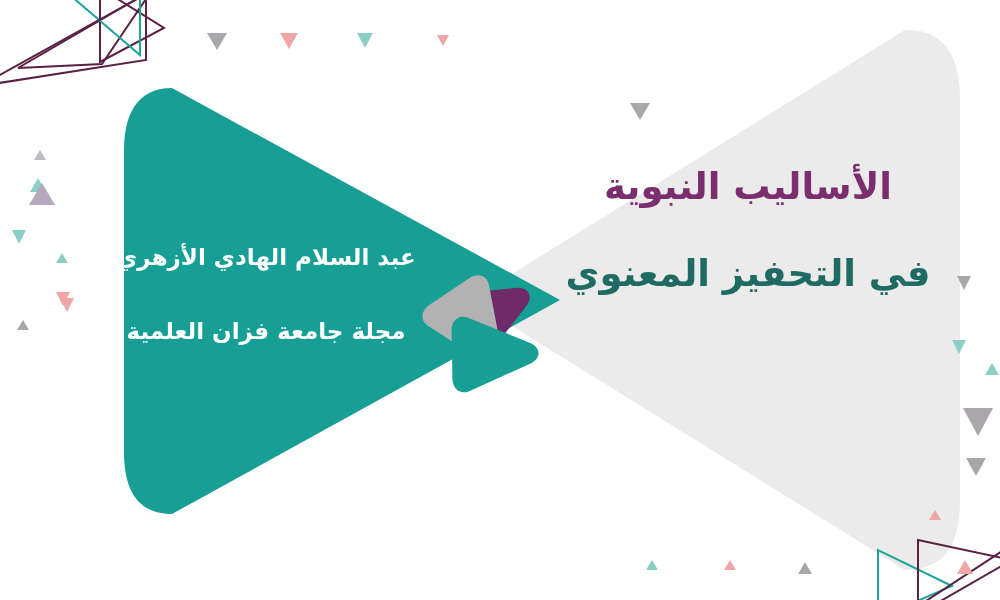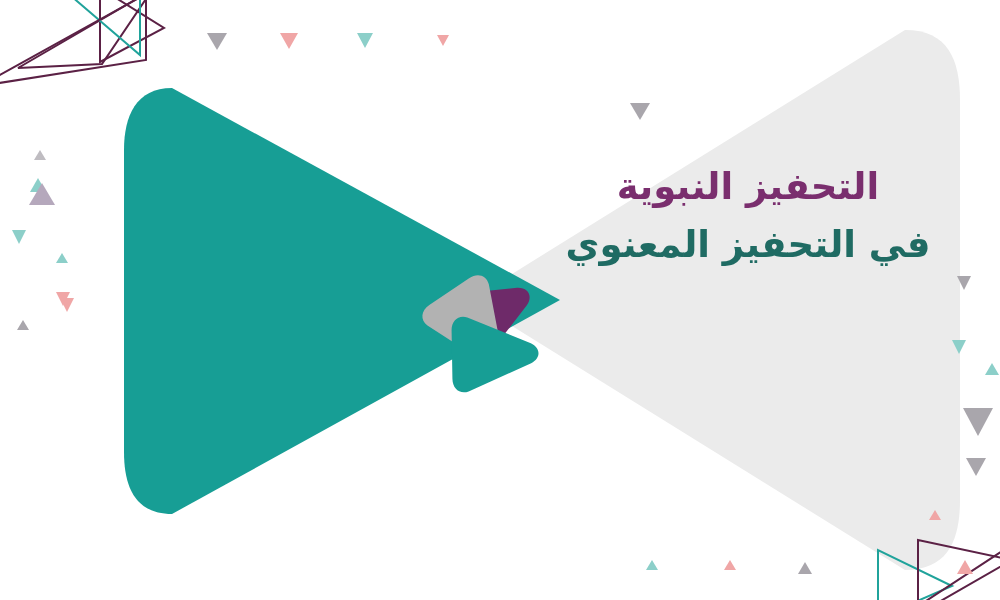--- a/index.html
+++ b/index.html
@@ -36,21 +36,21 @@
   }
   .title-line {
     font-family: "DejaVu Sans", "Liberation Sans", sans-serif;
     font-weight: bold;
     font-size: 37px;
     line-height: 1.58;
     letter-spacing: 0px;
     white-space: nowrap;
   }
   .title-line.purple { color: #7A2E6E; }
-  .title-line.teal   { color: #1F6B63; }
+  .title-line.teal   { color: #1F6B63; margin-top: 29px; }
 
   .author-block {
     position: absolute;
     left: 96px;
     top: 243px;
     width: 340px;
     text-align: center;
     direction: rtl;
     z-index: 6;
   }
@@ -156,18 +156,22 @@
       <polygon fill="#8CCFC9" points="12,230 26,230 19,244"></polygon>
       <polygon fill="#A9A6AC" points="957,276 971,276 964,290"></polygon>
       <polygon fill="#8CCFC9" points="952,340 966,340 959,354"></polygon>
       <polygon fill="#A9A6AC" points="963,408 993,408 978,436"></polygon>
       <polygon fill="#A9A6AC" points="966,458 986,458 976,476"></polygon>
       <polygon fill="#F0A6A6" points="56,292 70,292 63,306"></polygon>
     </g>
   </svg>
 
   <div class="title-block">
-    <div class="title-line purple">التحفيز النبوية</div>
+    <div class="title-line purple">الأساليب النبوية</div>
     <div class="title-line teal">في التحفيز المعنوي</div>
   </div>
 
+  <div class="author-block">
+    <div class="author-name">عبد السلام الهادي الأزهري</div>
+    <div class="journal-name">مجلة جامعة فزان العلمية</div>
+  </div>
 
 </div>
 
 </body></html>

